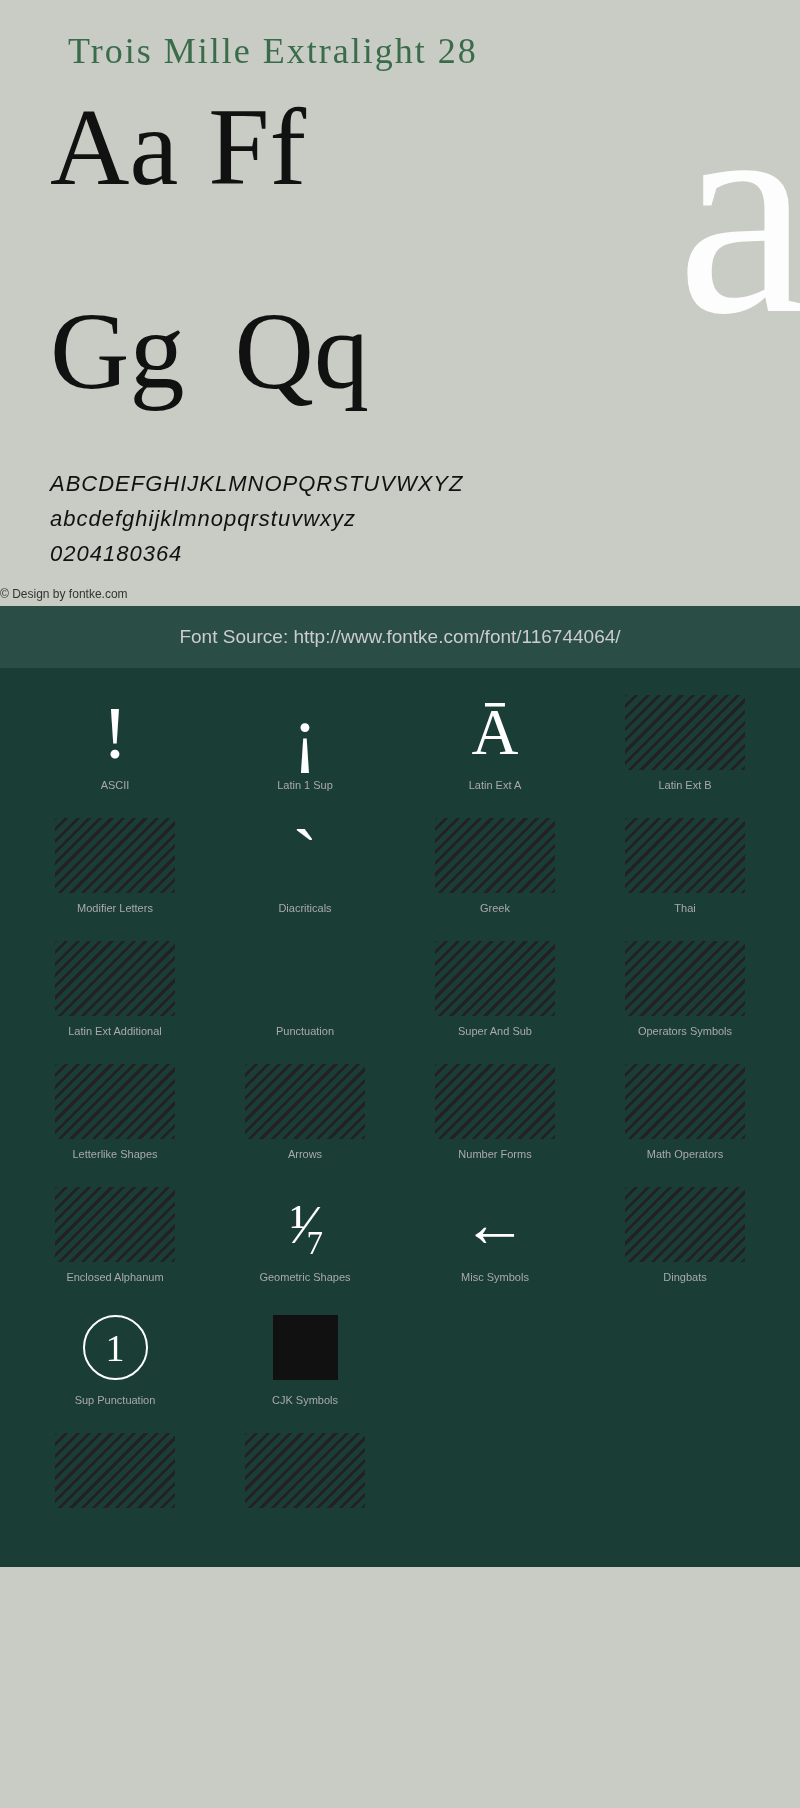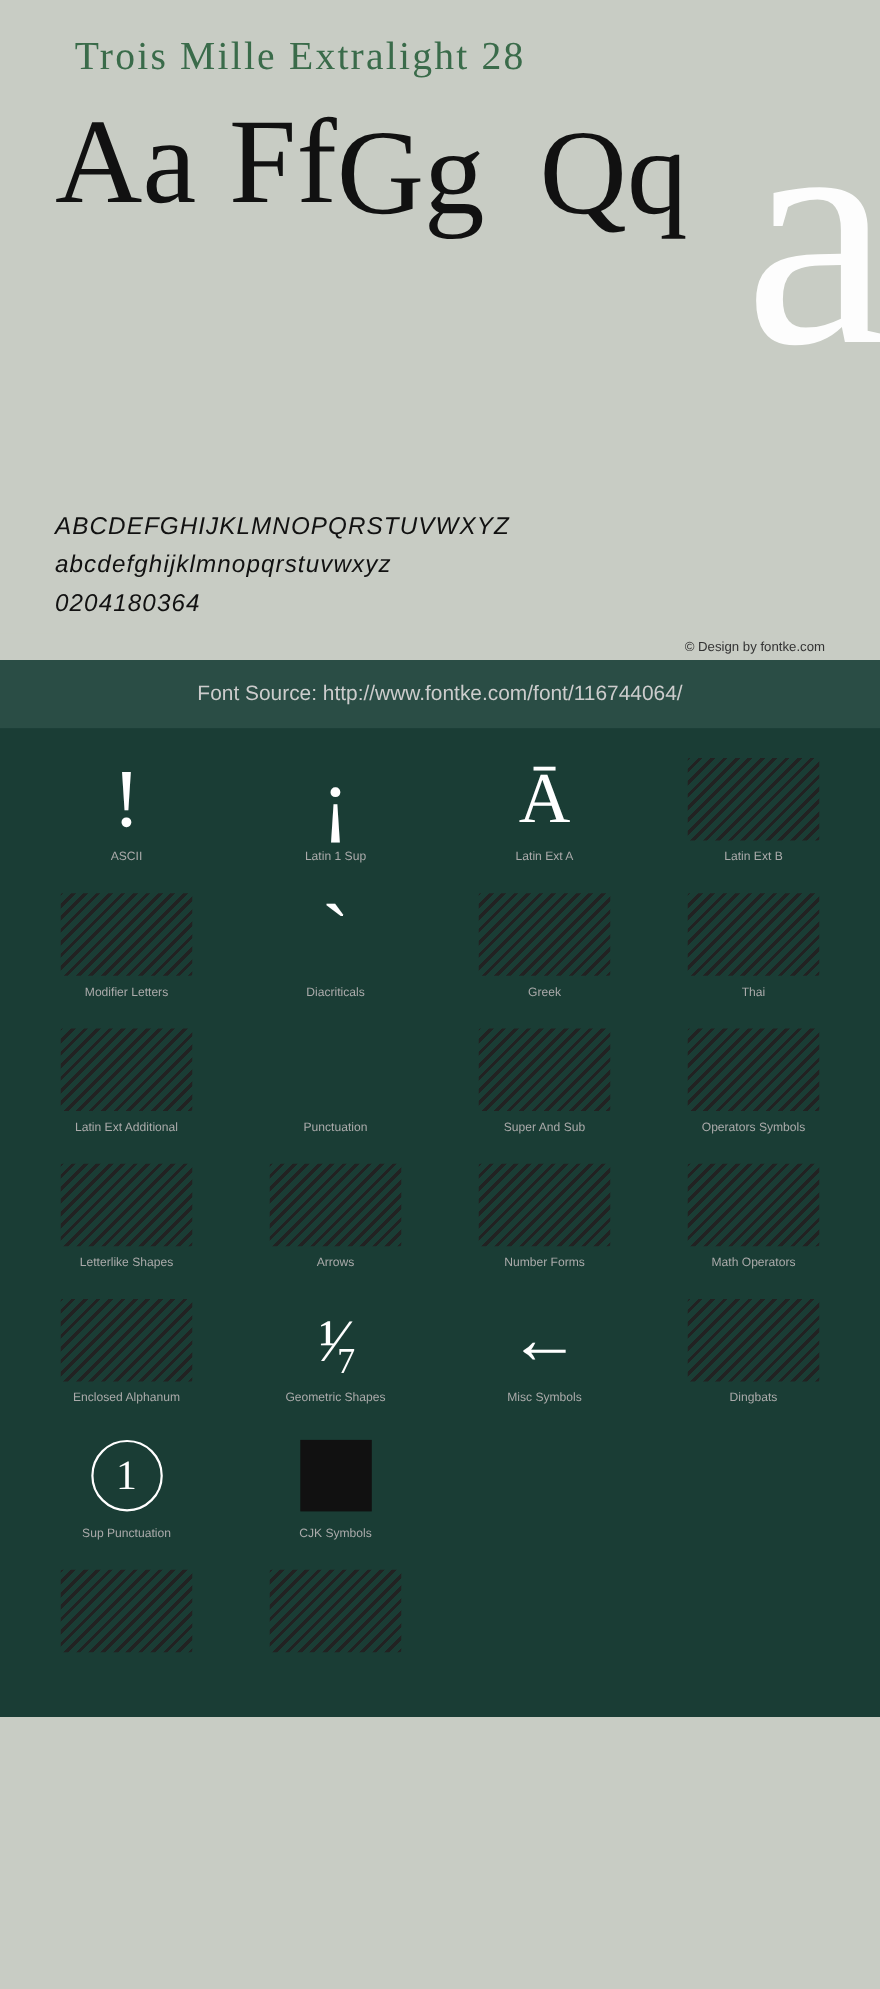--- a/index.html
+++ b/index.html
@@ -26,24 +26,23 @@
       padding: 20px 50px 10px 50px;
     }
     .alphabet-text {
       font-size: 22px;
       font-weight: 400;
       color: #111;
       line-height: 1.6;
       letter-spacing: 1px;
     }
     .copyright-line {
-      text-align: right;
       font-size: 12px;
       color: #333;
-      padding: 5px 50px 5px 12px;
+      padding: 5px 50px 5px 0;
       background: #c8ccc4;
     }
 
     
     .dark-section {
       background: #1a3d35;
       color: #fff;
     }
     .font-source-bar {
       background: #2a4d45;
@@ -92,27 +91,27 @@
       margin-top: 6px;
     }
   </style>
 </head>
 <body>
 
 <div class="hero">
   <div class="hero-title">Trois Mille Extralight 28</div>
 
   <div style="display:flex; align-items:flex-start; margin-top:10px;">
-    <div style="display:flex; ">
+    <div style="display:flex; flex-direction:column;gap:40px;">
       <div style="display:flex; align-items:baseline; gap:30px;">
         <span style="font-size:110px; font-weight:200; color:#111; font-family:Georgia,serif; line-height:1;">Aa</span>
         <span style="font-size:110px; font-weight:200; color:#111; font-family:Georgia,serif; line-height:1;">Ff</span>
       </div>
       <div style="display:flex; align-items:baseline; gap:50px; margin-top:10px;">
-        <span style="font-size:110px; font-weight:200; color:#111; font-family:Georgia,serif; line-height:1;">Gg</span>
+        <span style="font-size:110px; font-weight:200; color:#111; font-family:Georgia,serif; line-height:1;margin-top:44px;">Gg</span>
         <span style="font-size:110px; font-weight:200; color:#111; font-family:Georgia,serif; line-height:1;">Qq</span>
       </div>
     </div>
     <div style="position:absolute; right:-10px; top:60px;">
       <span style="font-size:300px; font-weight:100; color:white; font-family:Georgia,serif; line-height:1; opacity:0.97;">a</span>
     </div>
   </div>
 </div>
 
 <div class="alphabet-section" style="background:#c8ccc4;font-style:italic;">

